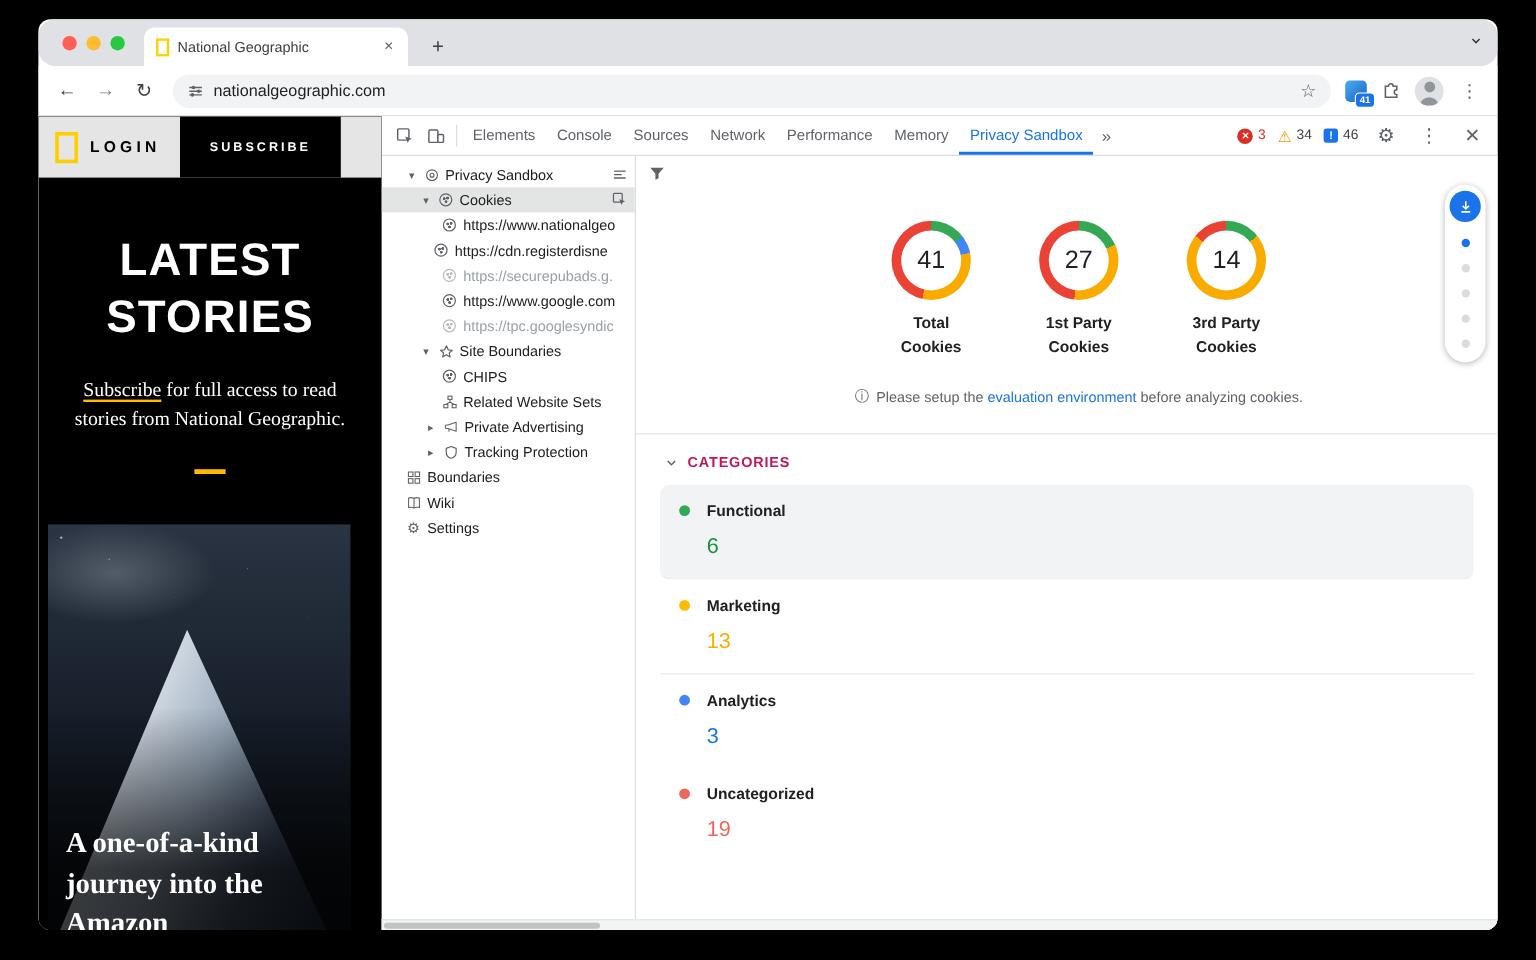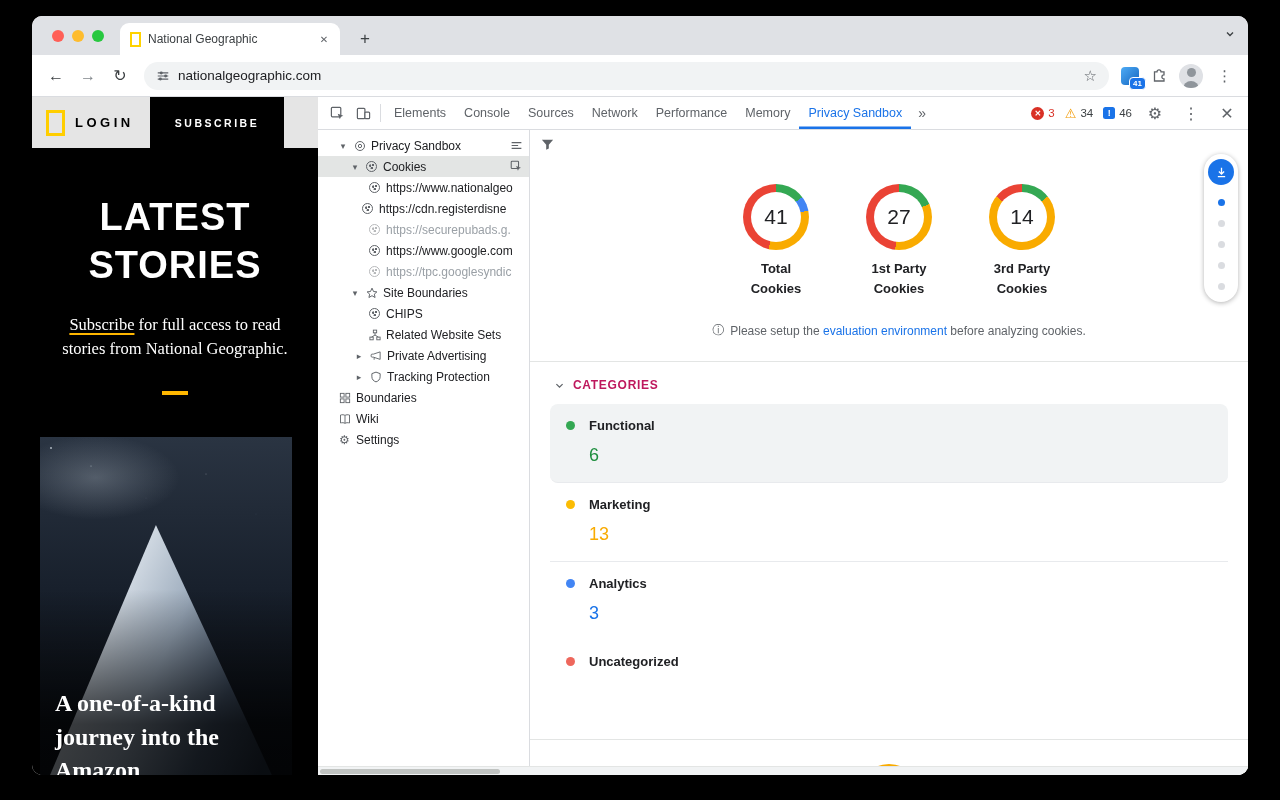--- a/index.html
+++ b/index.html
@@ -1,21 +1,21 @@
 <!DOCTYPE html>
 <html><head>
 <meta charset="utf-8">
 <style>
   * { margin:0; padding:0; box-sizing:border-box; }
   body { background:#000; font-family:"Liberation Sans", sans-serif; width:1280px; height:800px; overflow:hidden; }
   .screen { position:relative; width:1280px; height:800px; background:#000; }
   .window { position:absolute; left:32px; top:16px; width:1216px; height:759px; border-radius:10px; overflow:hidden; background:#fff; box-shadow:0 14px 40px rgba(0,0,0,.65); }
 
   
-  .titlebar { position:relative; height:39px; background:#dfe1e5; }
+  .titlebar { position:relative; height:39px; background:#dfe1e5;border-radius:14px; }
   .lights { position:absolute; left:20px; top:14px; display:flex; gap:8px; }
   .light { width:12px; height:12px; border-radius:50%; }
   .light.r { background:#ff5f57; } .light.y { background:#febc2e; } .light.g { background:#28c840; }
   .tab { position:absolute; left:88px; top:7px; width:220px; height:32px; background:#fff; border-radius:9px 9px 0 0; display:flex; align-items:center; padding:0 8px 0 10px; gap:7px; }
   .favicon { width:11px; height:15px; border:2.5px solid #ffd200; flex:none; }
   .tab-title { flex:1; font-size:12px; color:#3c4043; white-space:nowrap; overflow:hidden; text-overflow:ellipsis; }
   .tab-close { color:#5f6368; font-size:10px; width:16px; height:16px; display:flex; align-items:center; justify-content:center; border-radius:50%; }
   .newtab { position:absolute; left:320px; top:10px; width:26px; height:26px; display:flex; align-items:center; justify-content:center; font-size:17px; color:#3c4043; }
   .tabsearch { position:absolute; right:12px; top:12px; color:#3c4043; }
 
@@ -457,20 +457,21 @@
                 <span class="cat-dot" style="background: rgb(66, 133, 244);"></span>
                 <span class="cat-name">Analytics</span>
               </div>
               <div class="cat-value" style="color: rgb(26, 115, 232);">3</div>
             </div>
             <div class="cat-card nb">
               <div class="cat-head">
                 <span class="cat-dot" style="background: rgb(238, 103, 92);"></span>
                 <span class="cat-name">Uncategorized</span>
               </div>
+              <div class="cat-value" style="color: rgb(238, 103, 92);">19</div>
             </div>
           </div>
 
           <div class="hdivider" style="margin-top:0"></div>
 
           <div class="blocked-block">
             <div class="ring" style="background: conic-gradient(from -49deg, rgb(249, 171, 0) 0deg, rgb(249, 171, 0) 98.1818deg, rgb(128, 134, 139) 98.1818deg, rgb(128, 134, 139) 360deg);">
               <span class="dval">11</span>
             </div>
             <div class="dlabel">

